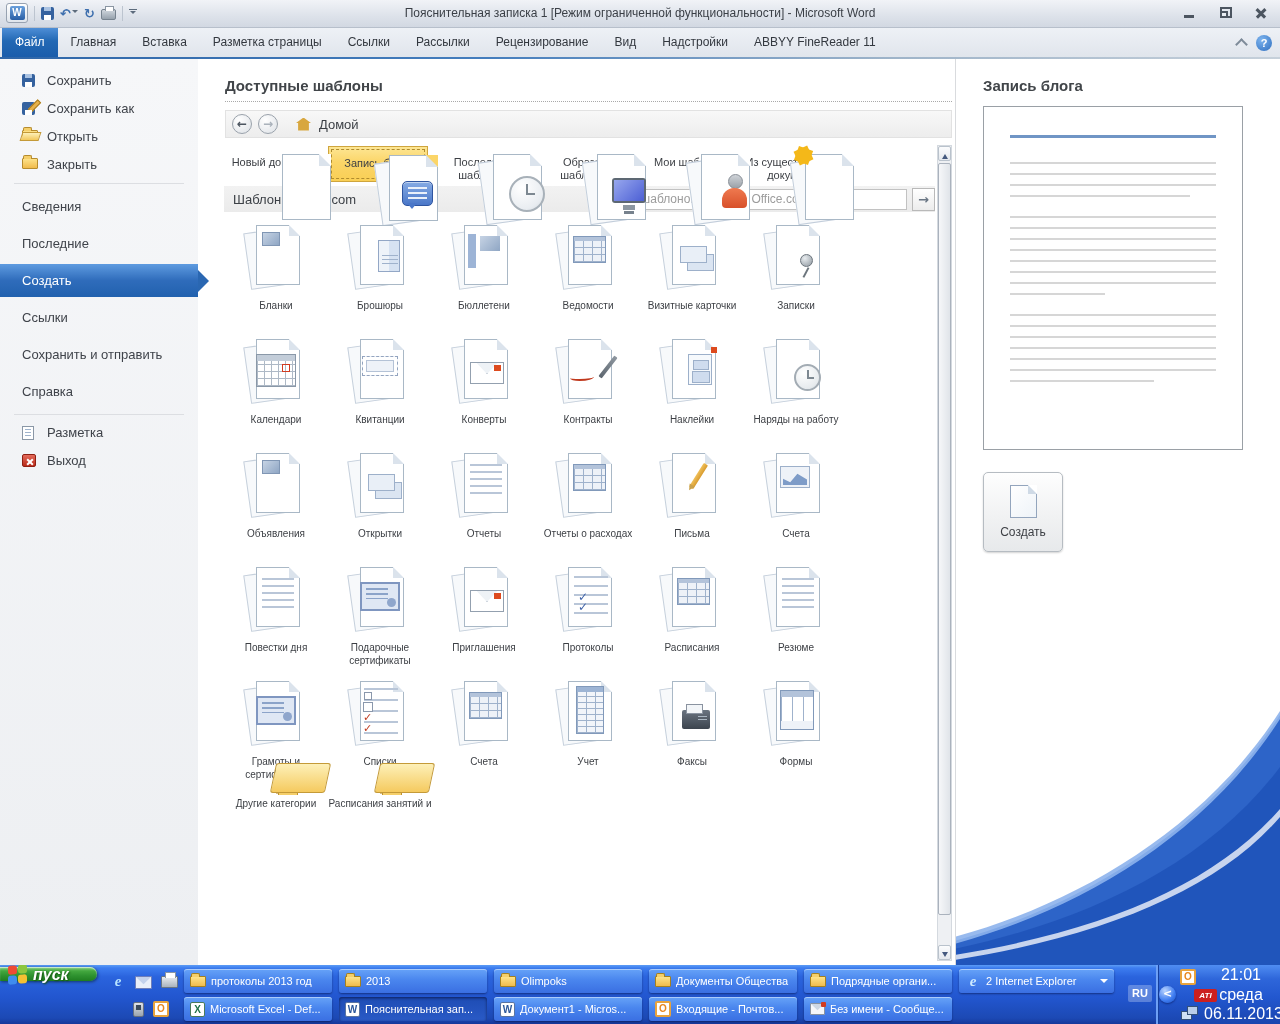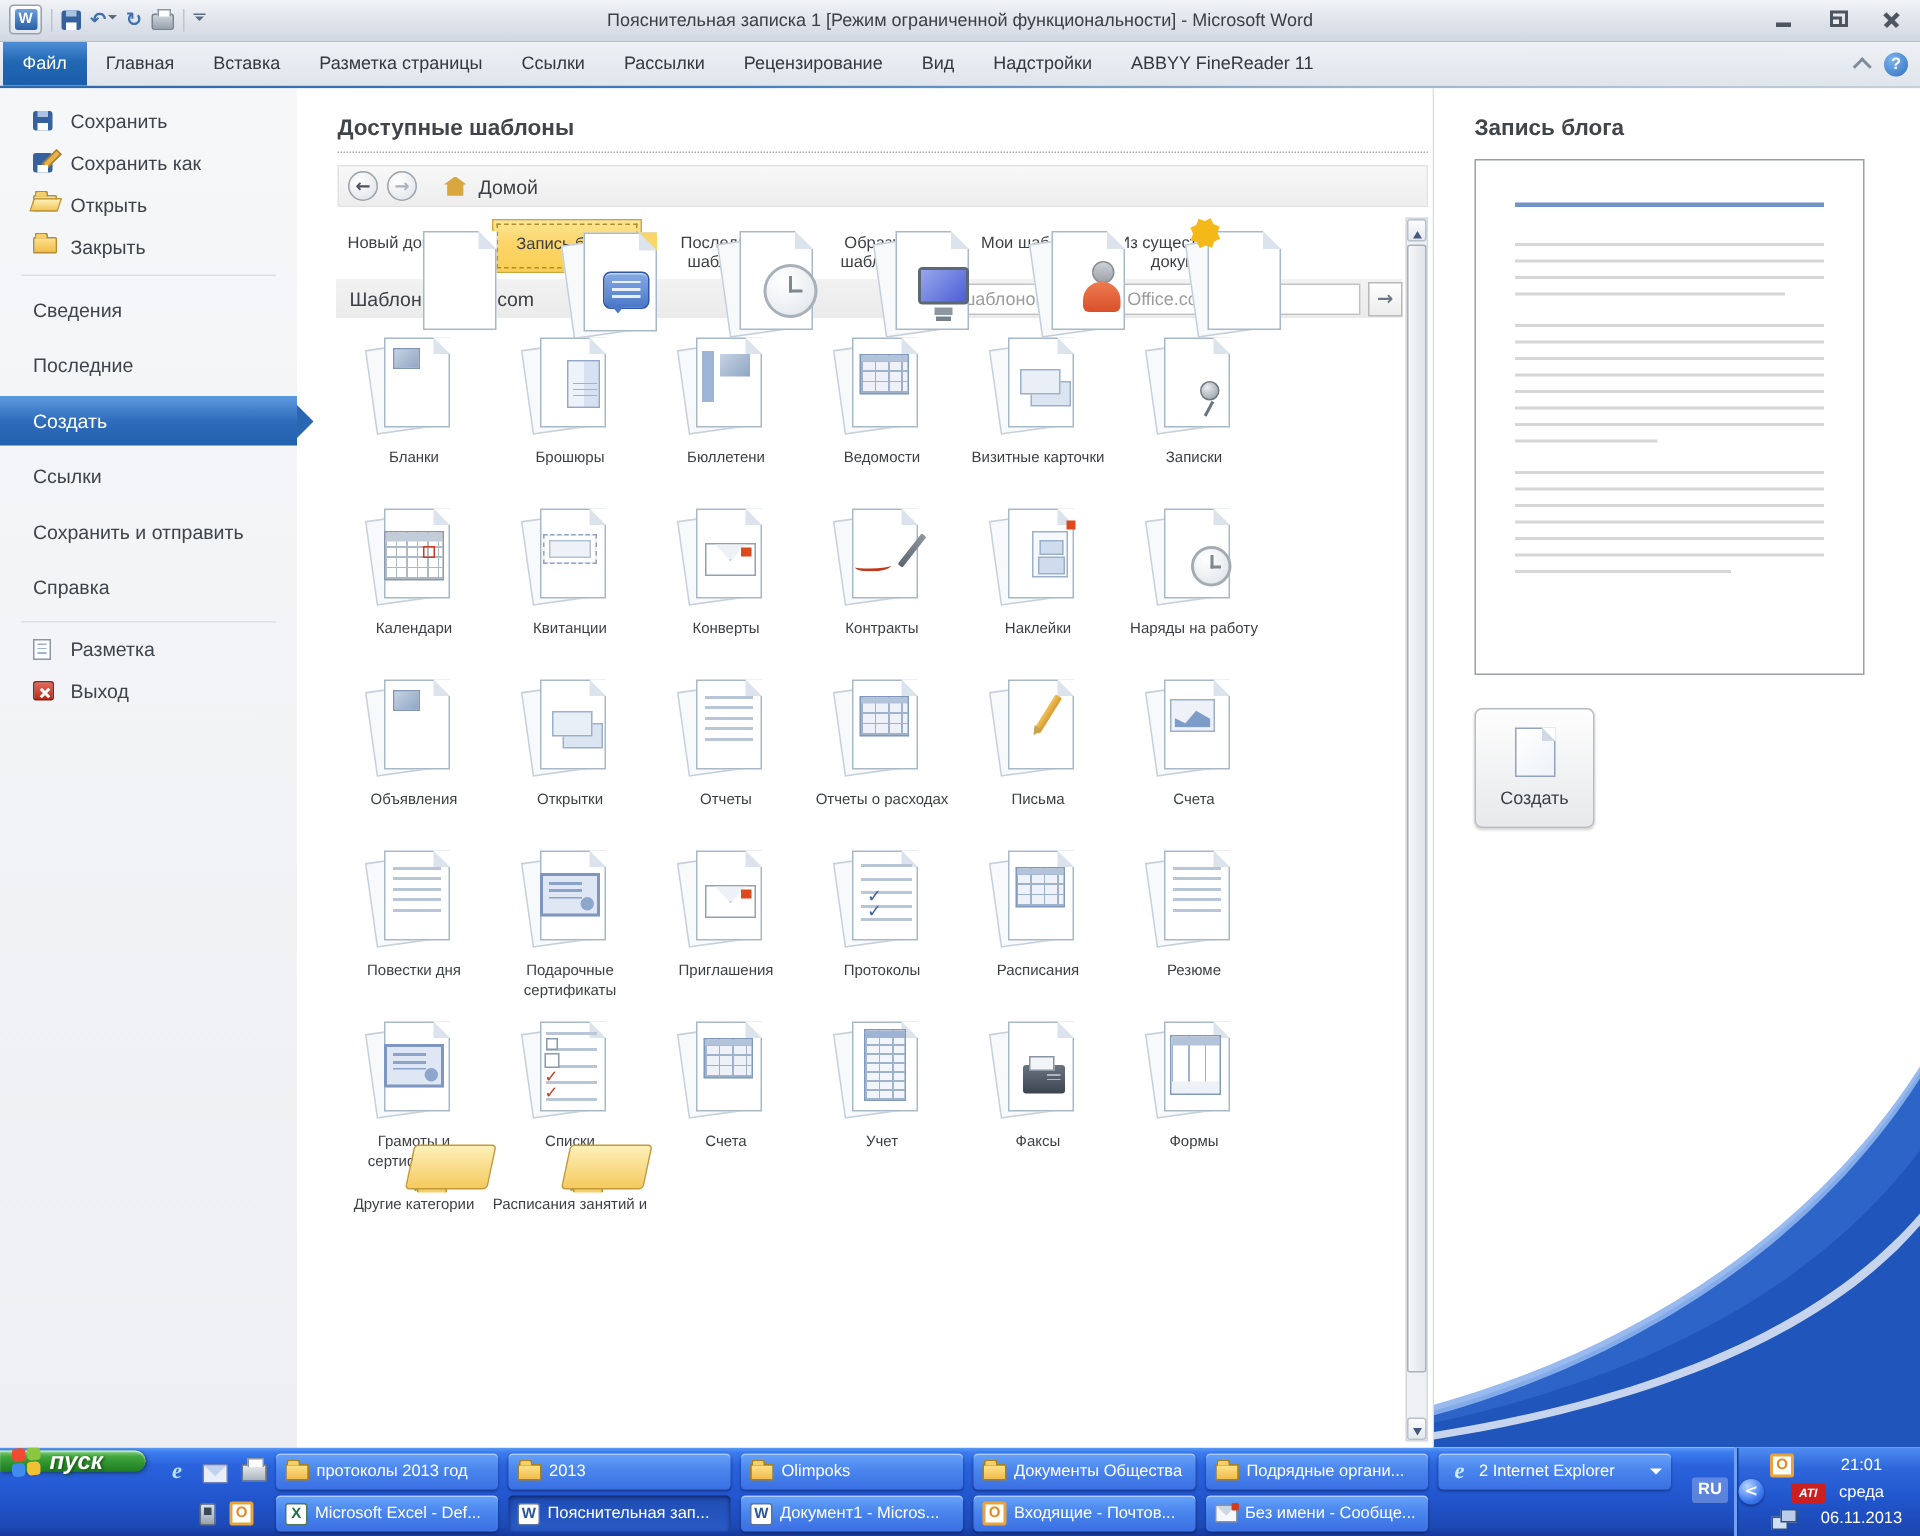--- a/index.html
+++ b/index.html
@@ -227,21 +227,21 @@
   .ti-mail::before{content:"";position:absolute;left:0;top:0;width:13px;height:7px;clip-path:polygon(0 0,100% 0,50% 90%);background:#cdd7e4}
   .ti-mail::after{content:"";position:absolute;right:-2px;top:-2px;width:5px;height:5px;background:#d23b1f;border-radius:1px}
   .tray{position:absolute;right:0;top:0;height:59px;width:124px;background:linear-gradient(180deg,#4f8df2 0,#2e66da 14px,#2257cf 55%,#1a45ae 100%);box-shadow:inset 2px 0 0 #6ea0f5,inset 3px 0 0 #153f9e}
   .ru-chip{position:absolute;right:128px;top:20px;width:24px;height:17px;background:rgba(225,235,252,.3);border-radius:2px;color:#fff;font:700 11px/17px "Liberation Sans",sans-serif;text-align:center}
   .sphere{position:absolute;left:3px;top:21px;width:17px;height:17px;border-radius:50%;background:radial-gradient(circle at 35% 28%,#b9d4ff,#3d7bf0 60%,#1c50c0);box-shadow:0 1px 2px rgba(0,10,60,.5);color:#fff;font:700 11px/16px "DejaVu Sans",sans-serif;text-align:center}
   .tr-outlook{position:absolute;left:24px;top:4px}
   .tr-ati{position:absolute;left:38px;top:24px;width:23px;height:13px;background:#cc1f1f;border-radius:2px;color:#fff;font:italic 700 8px/13px "Liberation Sans",sans-serif;text-align:center}
   .tr-net{position:absolute;left:25px;top:41px;width:17px;height:13px}
   .tr-net::before{content:"";position:absolute;left:0;top:5px;width:9px;height:7px;background:#cfe0f5;border:1px solid #33507a}
   .tr-net::after{content:"";position:absolute;left:6px;top:0;width:9px;height:7px;background:#b9cdea;border:1px solid #33507a}
-  .clock-box{position:absolute;right:2px;top:0;height:59px;width:74px;display:flex;flex-direction:column;justify-content:space-evenly;text-align:center;color:#fff;font-size:11px}
+  .clock-box{position:absolute;right:2px;top:0;height:59px;width:74px;display:flex;flex-direction:column;justify-content:space-evenly;text-align:center;color:#fff;font-size:16px}
 </style>
 </head>
 <body>
 
 <div class="screen">
 
   <div class="titlebar">
     <div class="qat">
       <span class="word-app-icon">
           <i>W</i>

